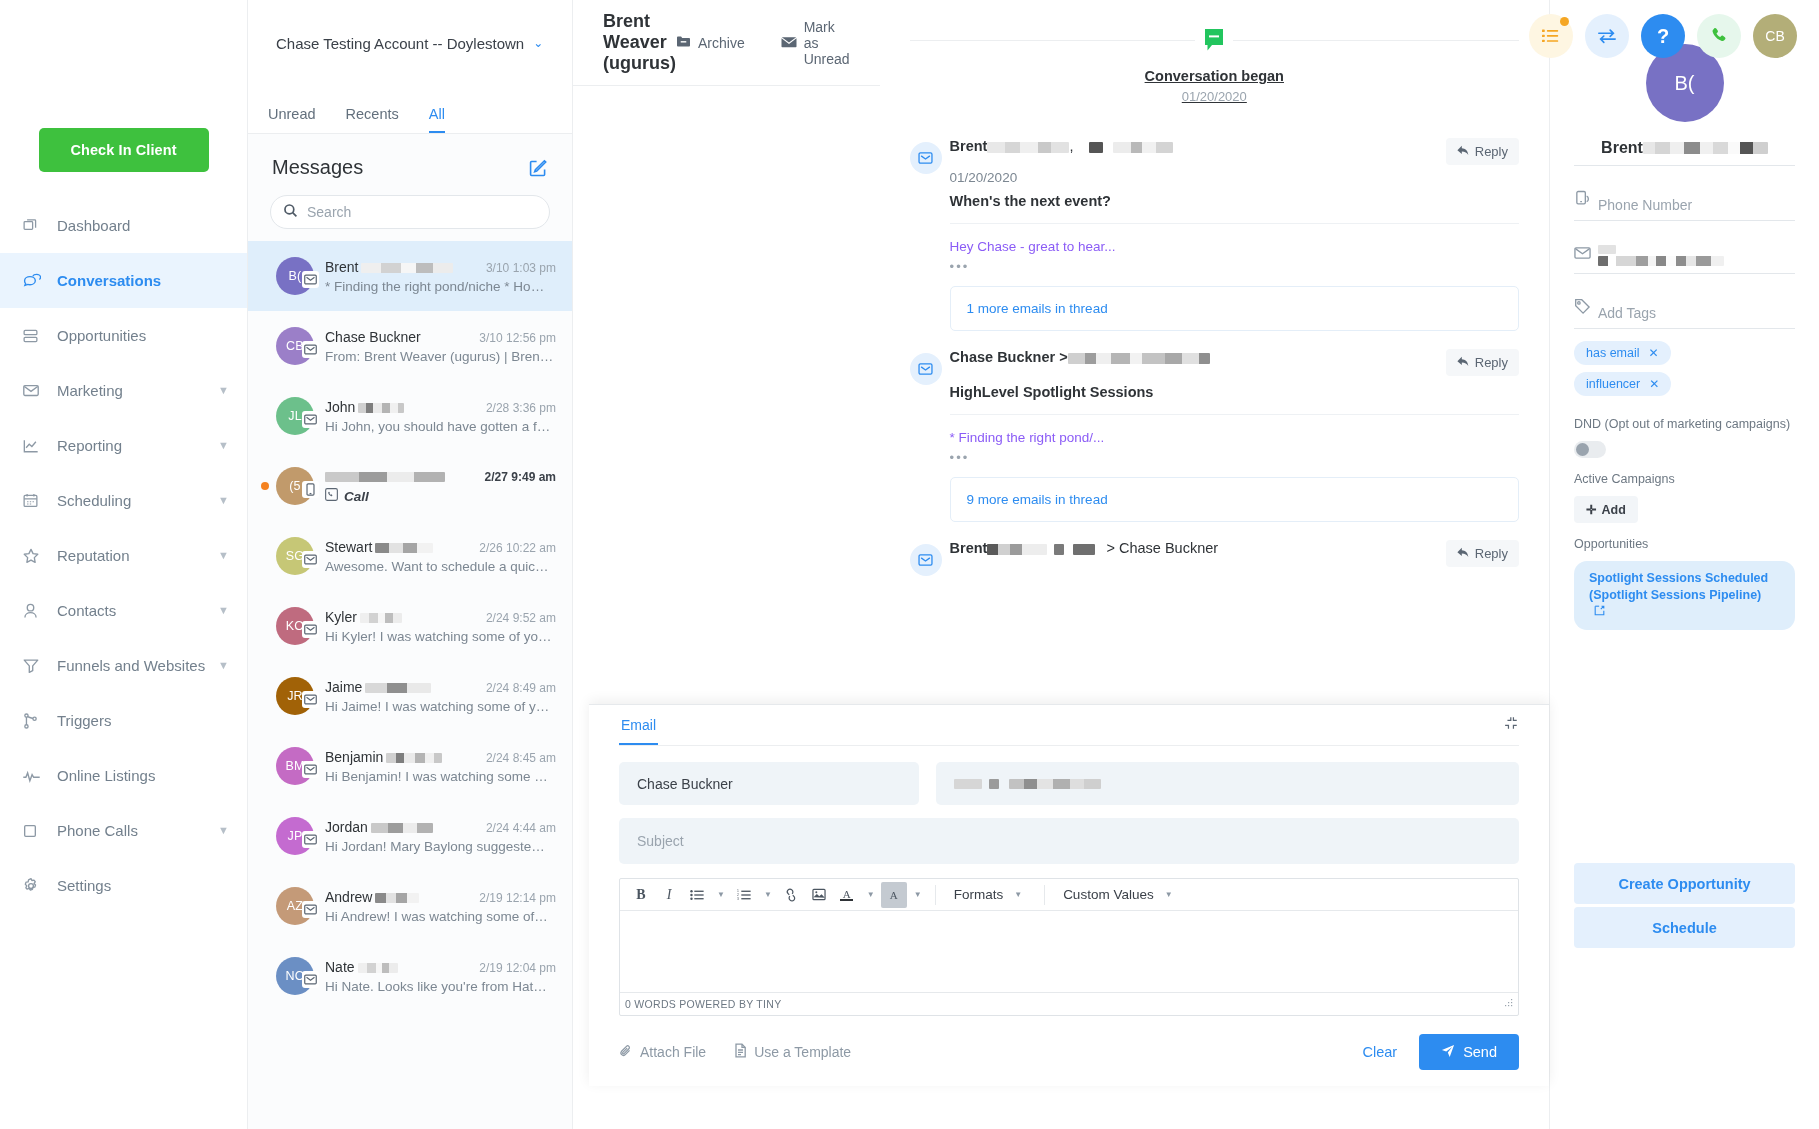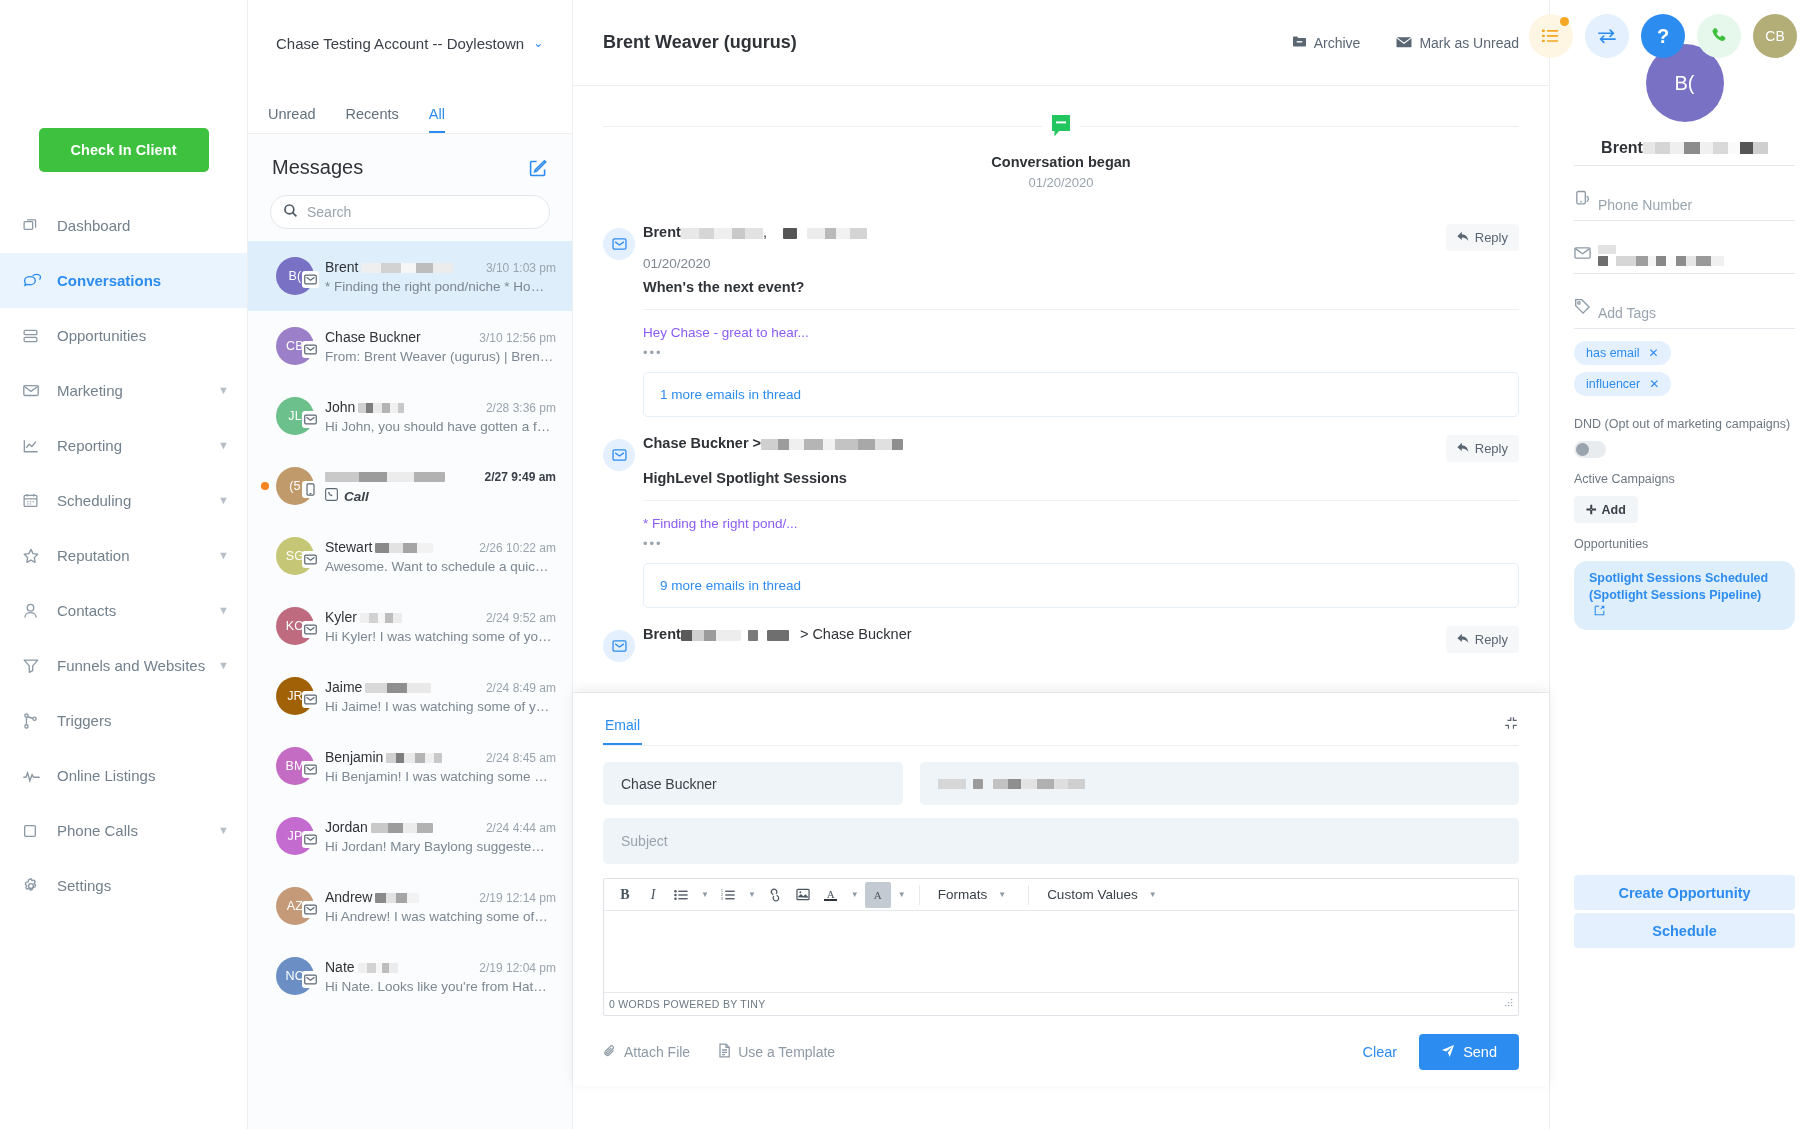--- a/index.html
+++ b/index.html
@@ -135,37 +135,37 @@
   .msg-prev {
     font-size: 13.5px; color: #7c8792; margin-top: 4px;
     white-space: nowrap; overflow: hidden; text-overflow: ellipsis;
   }
   .call-prev { display: flex; align-items: center; gap: 6px; font-style: italic;
                font-size: 13.5px; color: #3b4149; font-weight: 600; margin-top: 4px; }
 
   
   .center {
     flex: 1 1 auto; height: 1086px; position: relative;
-    display: flex; flex-direction: column; background: #fff;
+    display: flex; background: #fff;
     min-width: 0;
   }
   .conv-head {
     height: 86px; flex: 0 0 86px; display: flex; align-items: center;
     padding: 0 30px 0 30px; border-bottom: 1px solid #eceef0;
   }
   .conv-title { font-size: 18px; font-weight: 700; color: #2f3337; }
   .conv-actions { margin-left: auto; display: flex; gap: 36px; }
   .conv-action {
     display: flex; align-items: center; gap: 7px;
     font-size: 14px; color: #5b6673; cursor: pointer;
   }
   .thread { flex: 1 1 auto; overflow: hidden; padding: 28px 30px 0 30px; }
 
   .began {
-    position: relative; text-align: center; margin-bottom: 34px;
+    position: relative; text-align: center; margin-bottom: 34px; text-decoration: underline;
   }
   .began-line {
     position: absolute; left: 0; right: 0; top: 12px;
     border-top: 1px solid #eceef0;
   }
   .began-ico {
     position: relative; display: inline-flex; background: #fff;
     padding: 0 8px;
   }
   .began-title { font-size: 14.5px; font-weight: 700; color: #2f3337; margin-top: 12px; }
@@ -192,24 +192,24 @@
   .email-snippet { font-size: 13.5px; color: #8b5cf6; margin-top: 15px; }
   .ellip { color: #9aa4ae; letter-spacing: 2px; margin-top: 5px; font-size: 13px; }
   .more-box {
     margin-top: 12px; border: 1px solid #e4eef8; border-radius: 5px;
     padding: 14px 16px; font-size: 13.5px; color: #2d8cf0; cursor: pointer;
     background: #fff;
   }
 
   
   .composer {
-    position: absolute; left: 0; right: 0; bottom: 0;
+    position: absolute; left: 16px; right: 0; bottom: 0;
     background: #fff; border-top: 1px solid #e6e9ec;
     box-shadow: 0 -3px 12px rgba(0,0,0,.07);
-    padding: 20px 30px 0 30px;
+    padding: 8px 30px 0 30px;
     z-index: 20;
   }
   .comp-tabs { display: flex; align-items: center; border-bottom: 1px solid #eceef0; }
   .comp-tab {
     font-size: 14px; color: #2d8cf0; padding: 4px 2px 10px 2px;
     border-bottom: 2.5px solid #2d8cf0; cursor: pointer;
   }
   .comp-collapse { margin-left: auto; color: #5b6673; cursor: pointer; padding-bottom: 8px; }
   .comp-fields { display: flex; gap: 17px; margin-top: 16px; }
   .comp-field {
@@ -307,21 +307,21 @@
     padding: 6px 12px; font-size: 12.5px; font-weight: 700; cursor: pointer;
   }
   .opp-chip {
     margin-top: 10px; background: #dfeefb; color: #2d8cf0;
     border-radius: 13px; padding: 9px 15px; font-size: 12.5px;
     font-weight: 700; line-height: 1.35; cursor: pointer;
   }
   .r-bottom { position: absolute; left: 24px; right: 24px; bottom: 178px; }
   .r-wide-btn {
     background: #e4f0fd; color: #2d8cf0; border-radius: 4px;
-    height: 35px; display: flex; align-items: center; justify-content: center;
+    height: 41px; display: flex; align-items: center; justify-content: center;
     font-size: 14.5px; font-weight: 700; cursor: pointer; margin-bottom: 3px;
   }
 
   
   .topicons {
     position: absolute; right: 22px; top: 14px; display: flex;
     align-items: center; gap: 12px; z-index: 30;
   }
   .ticon {
     width: 44px; height: 44px; border-radius: 50%;

